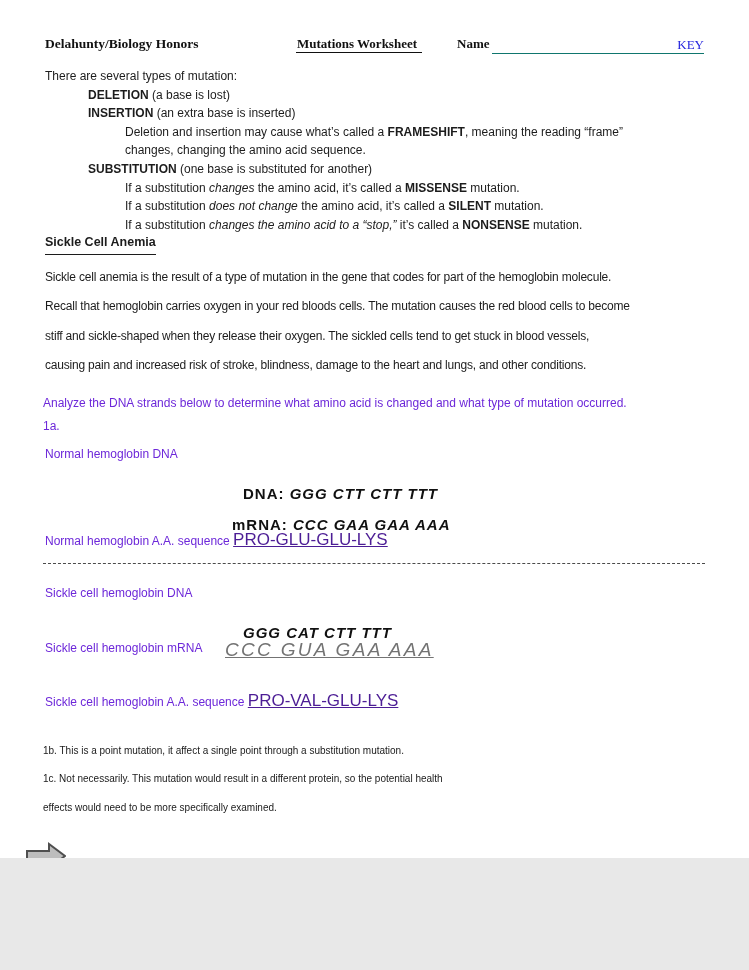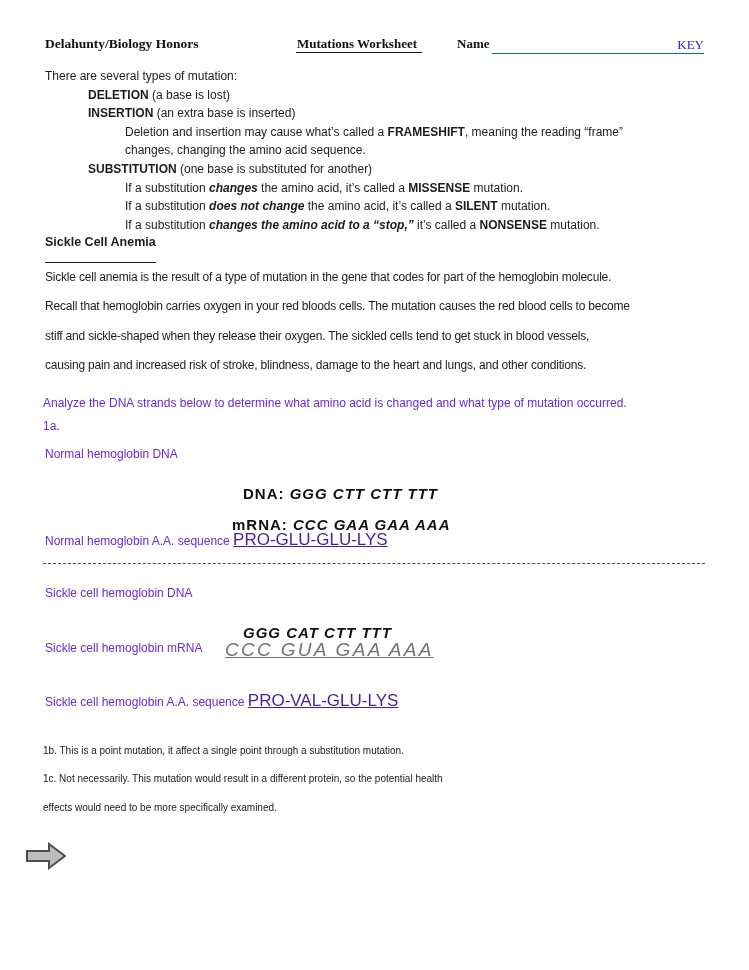--- a/index.html
+++ b/index.html
@@ -1,18 +1,18 @@
 <!DOCTYPE html>
 <html><head>
 <meta charset="utf-8">
 <style>
   html,body { margin:0; padding:0; background:#e8e8e8; }
   .page {
     position:relative;
-    width:749px; height:970px;
+    width:749px; height:858px;
     background:#ffffff;
     font-family:"Liberation Sans", sans-serif;
     color:#1c1c1c;
     overflow:hidden;
   }
   .abs { position:absolute; white-space:nowrap; }
 
   
   .hdr { font-family:"Liberation Serif", serif; font-size:13.5px; font-weight:bold; color:#111; }
   .hdr-title { border-bottom:1.5px solid #111; padding:0 5px 1px 1px; font-size:13px; }
@@ -22,25 +22,25 @@
     display:flex; justify-content:flex-end; align-items:flex-end;
   }
   .key { font-family:"Liberation Serif", serif; font-size:13px; color:#2626dd; font-weight:normal; }
 
   
   .intro { left:45px; top:67px; width:680px; font-size:12px; line-height:18.6px; }
   .intro div { white-space:nowrap; }
   .ind1 { padding-left:43px; }
   .ind2 { padding-left:80px; }
   .bt { font-weight:bold; }
-  .bi { font-weight:bold; font-style:italic; }
+  .bi { font-weight:normal; font-style:italic; }
 
   
   .sc-head { left:45px; top:235px; font-size:12.5px; font-weight:bold; }
-  .sc-head span { border-bottom:1.2px solid #1c1c1c; padding-bottom:13px; }
+  .sc-head span { border-bottom:1.2px solid #1c1c1c; padding-bottom:5px; }
   .sc-para { left:45px; top:263px; font-size:12px; line-height:29.3px; letter-spacing:-0.2px; }
   .sc-para div { white-space:nowrap; }
 
   
   .lbl { font-size:12px; color:#6d28d9; }
   .seq { font-size:15px; font-weight:bold; letter-spacing:1px; color:#111;margin-top:44px; }
   .seq .it { font-style:italic; }
   .ans { color:#4c1d95; text-decoration:underline; font-size:17px; }
   .ans-mrna { color:#737373; text-decoration:underline; font-style:italic; font-size:19px; letter-spacing:2.3px; }
   .dashes { left:43px; top:563px; width:662px; height:0; border-top:1.6px dashed #4a4a4a; }

